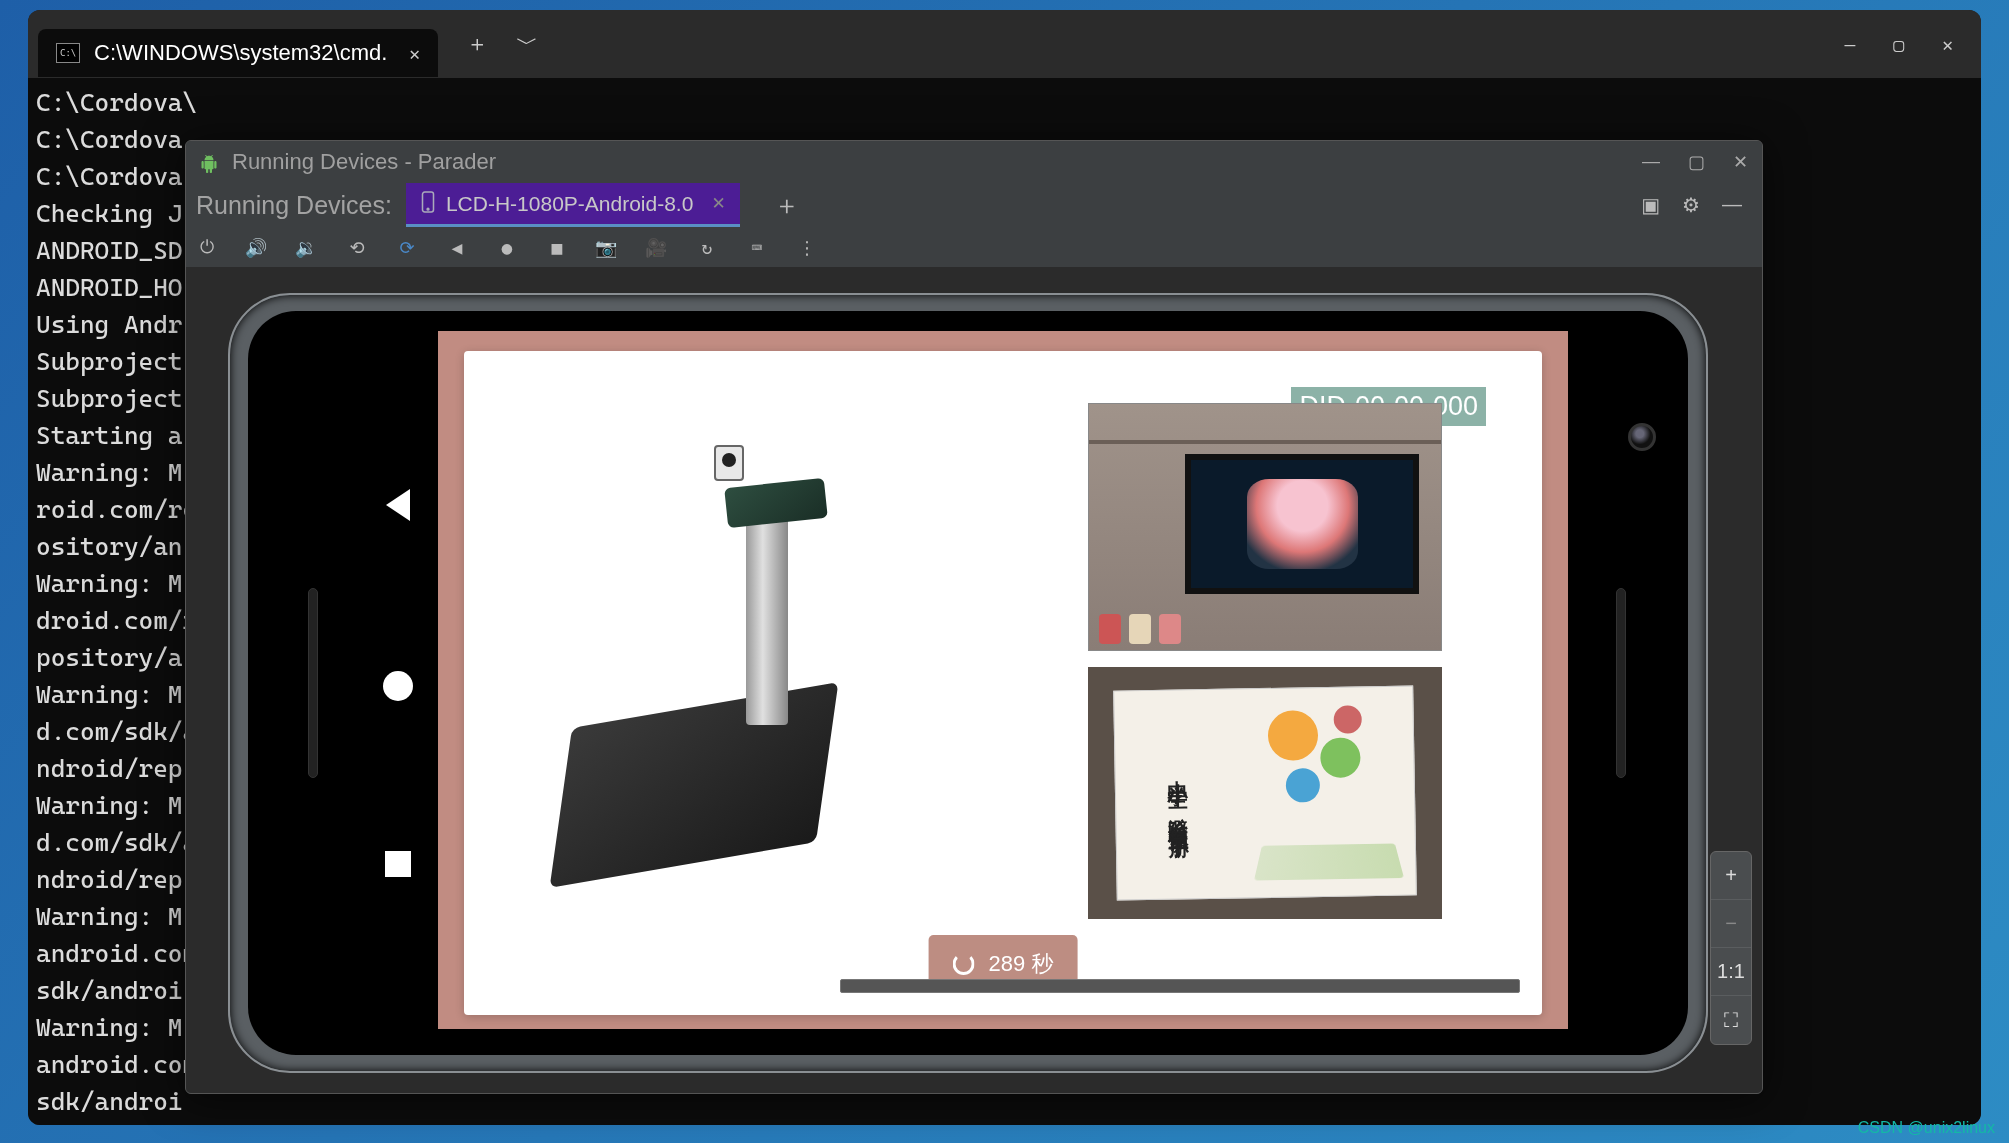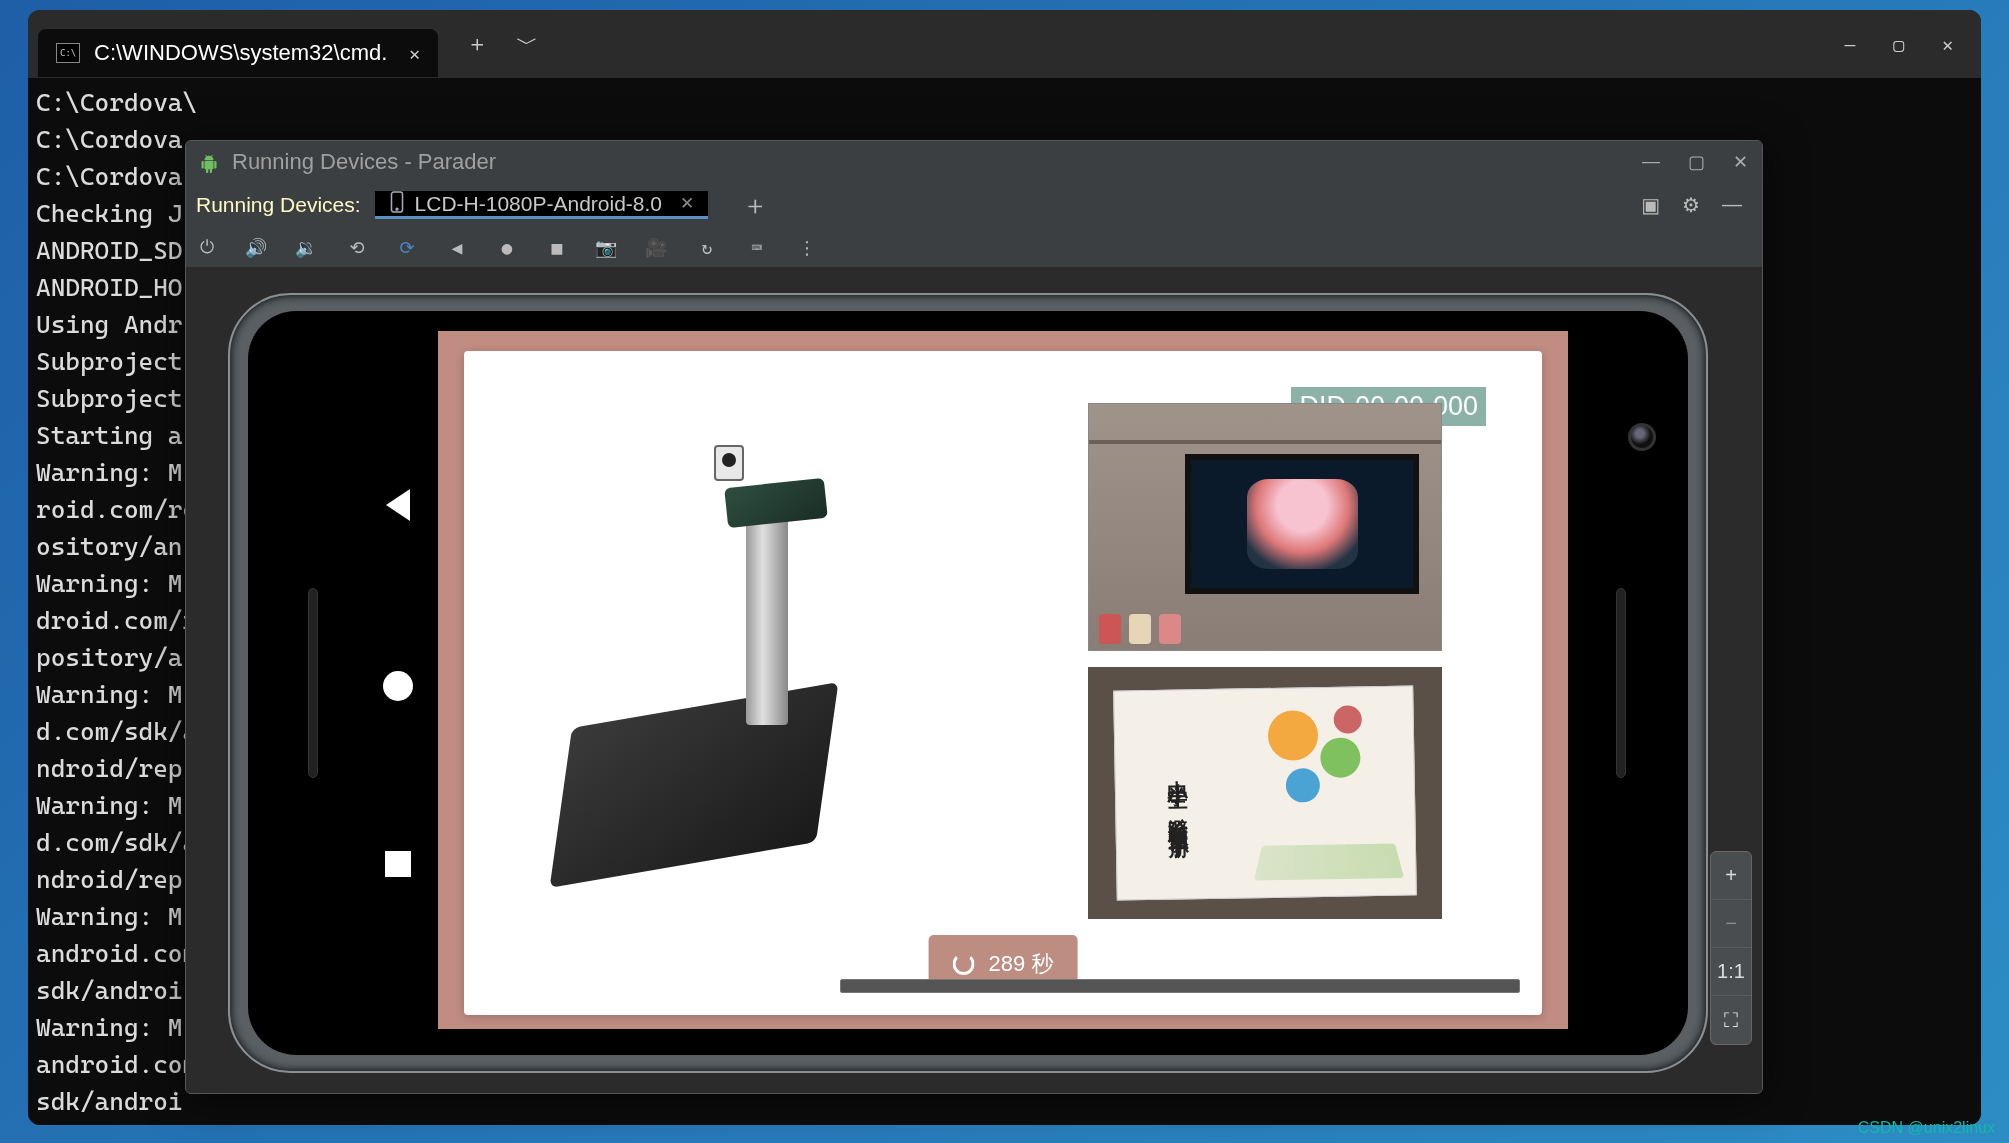--- a/index.html
+++ b/index.html
@@ -131,27 +131,27 @@
   .parader-devices-row {
     height: 44px;
     background: #3c3f41;
     display: flex;
     align-items: center;
     padding: 0 10px;
     gap: 14px;
     font-family: "Segoe UI", sans-serif;
   }
   .devices-label {
-    color: #fef9c3;
-    font-size: 21px;
+    color: #a3a3a3;
+    font-size: 25px;
   }
   .device-tab {
-    background: #000000;
+    background: #4c1d95;
     border-bottom: 3px solid #5a90c4;
-    height: 28px;
+    height: 44px;
     display: flex;
     align-items: center;
     padding: 0 14px;
     gap: 10px;
     color: #c8c8c8;
     font-size: 21px;
     justify-content: flex-end;
   }
   .device-tab .phone-ic { color: #9aa; font-size: 16px; }
   .device-tab .close-x { color: #888; margin-left: 8px; cursor: pointer; font-size: 17px; }

